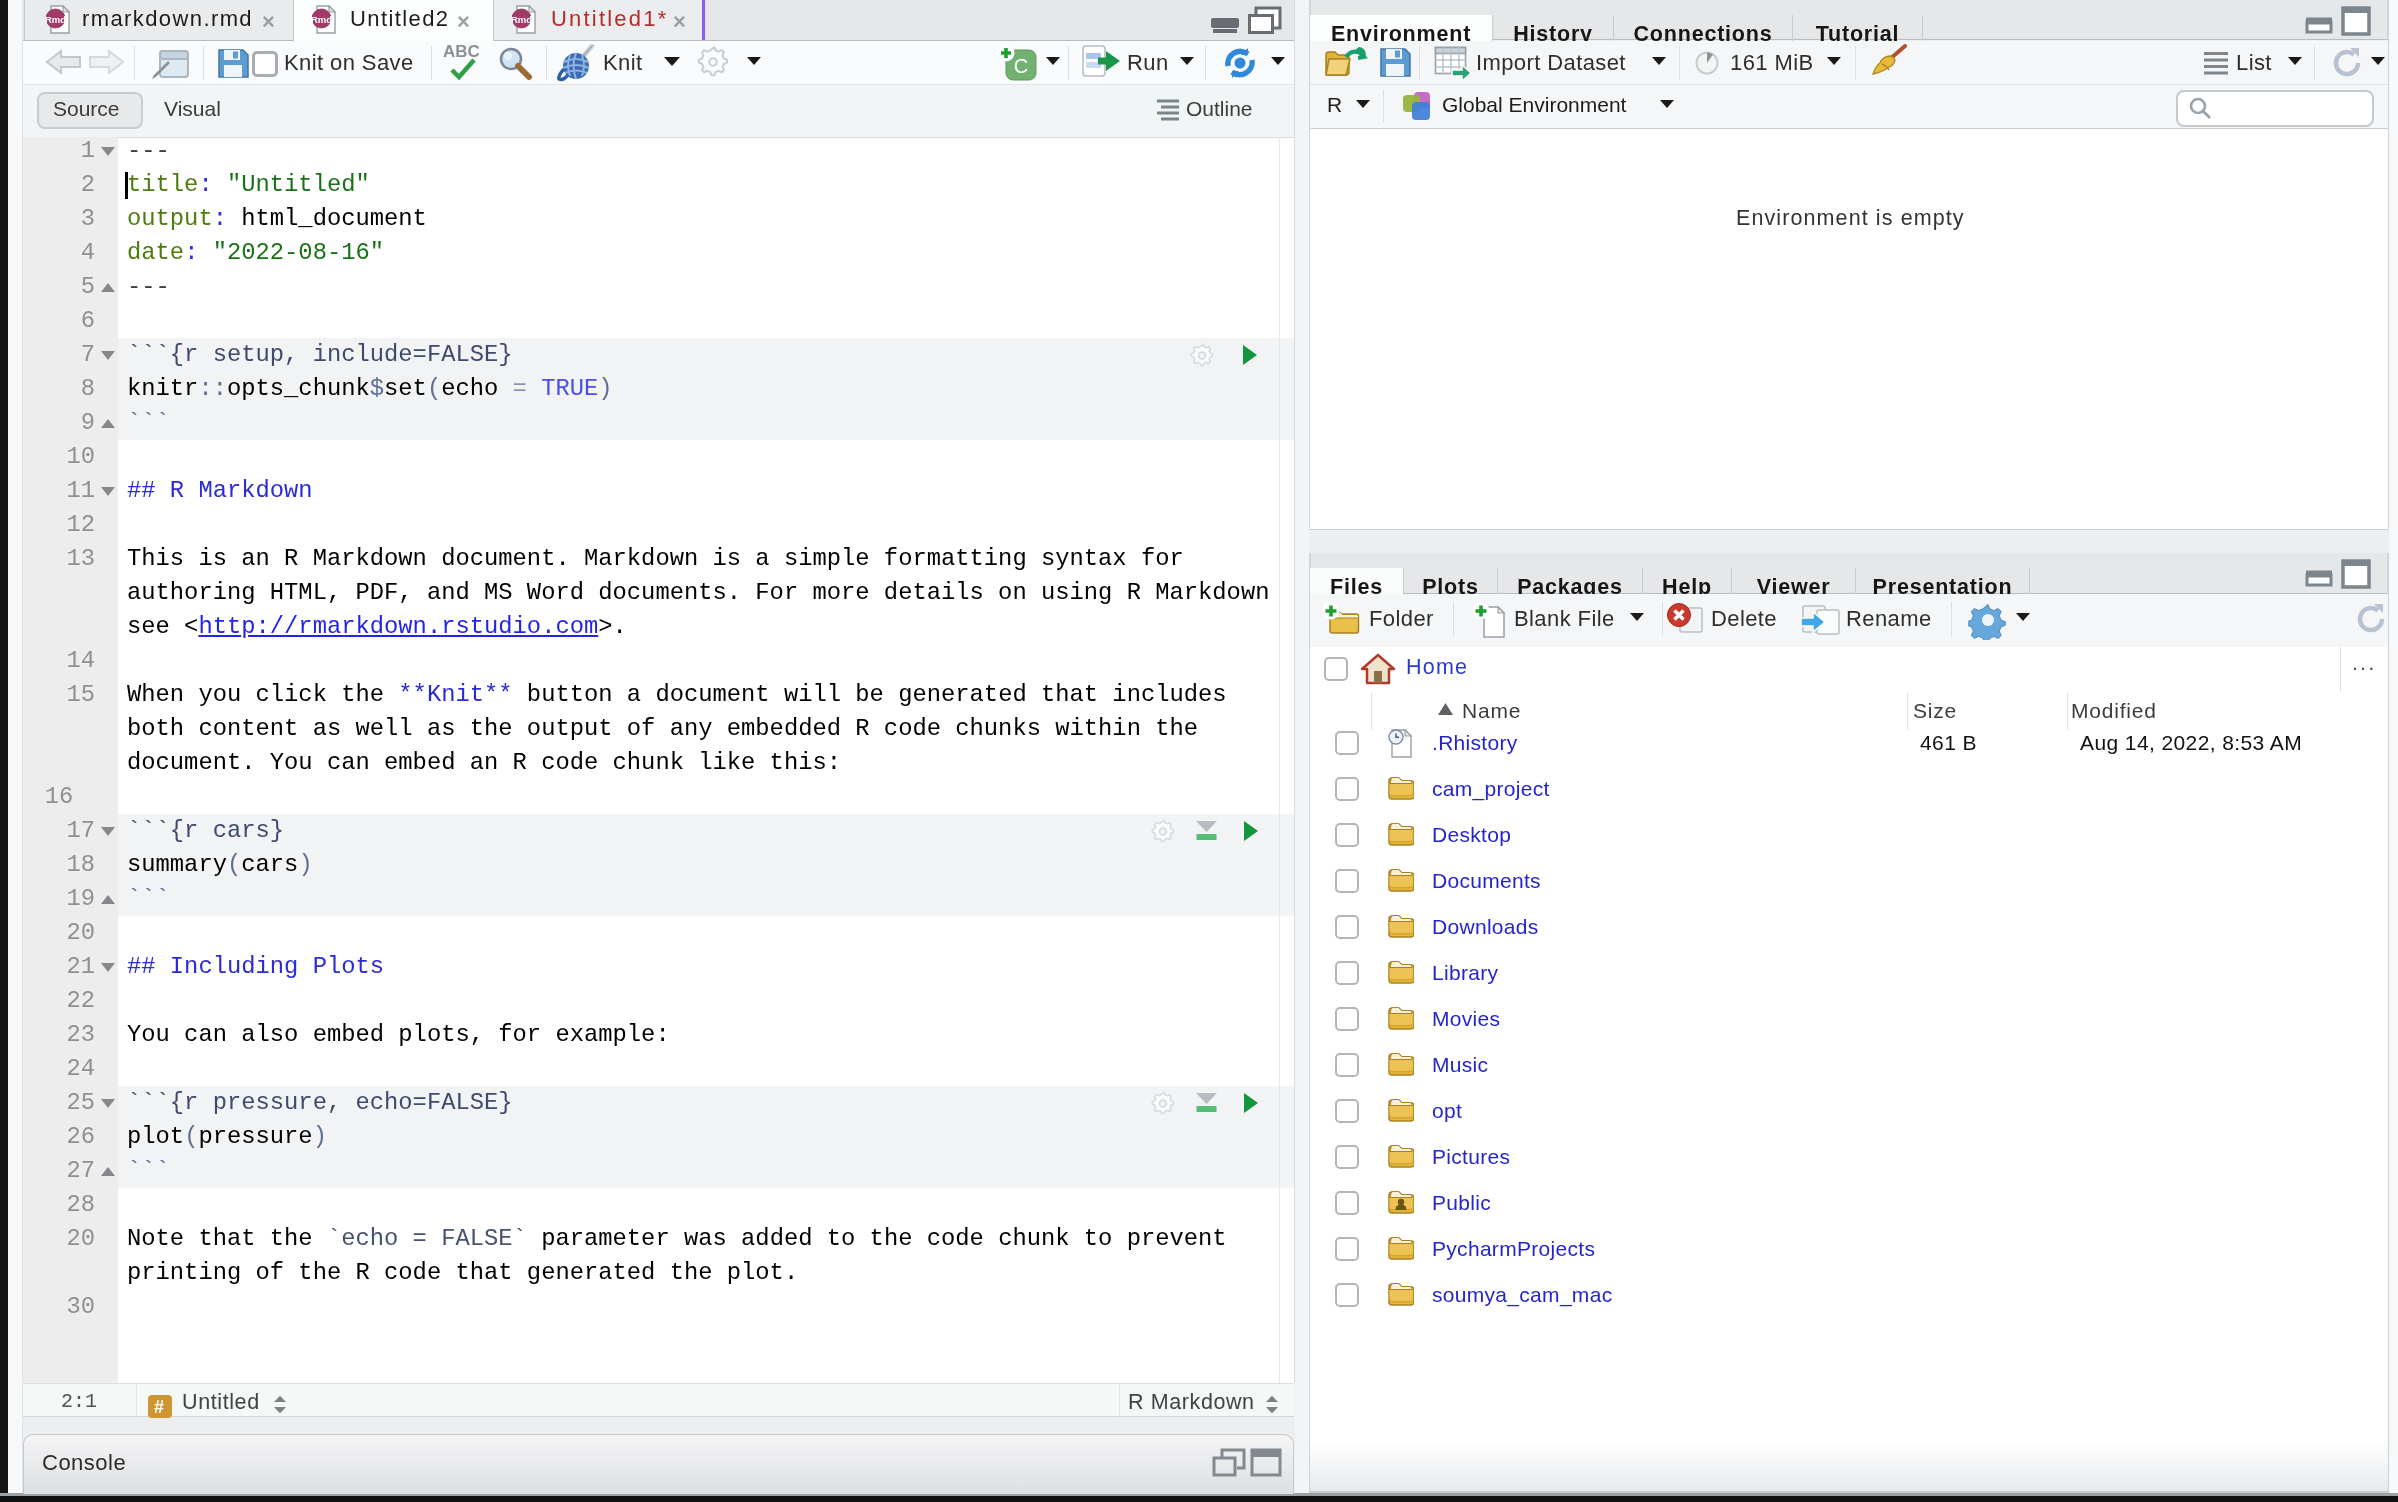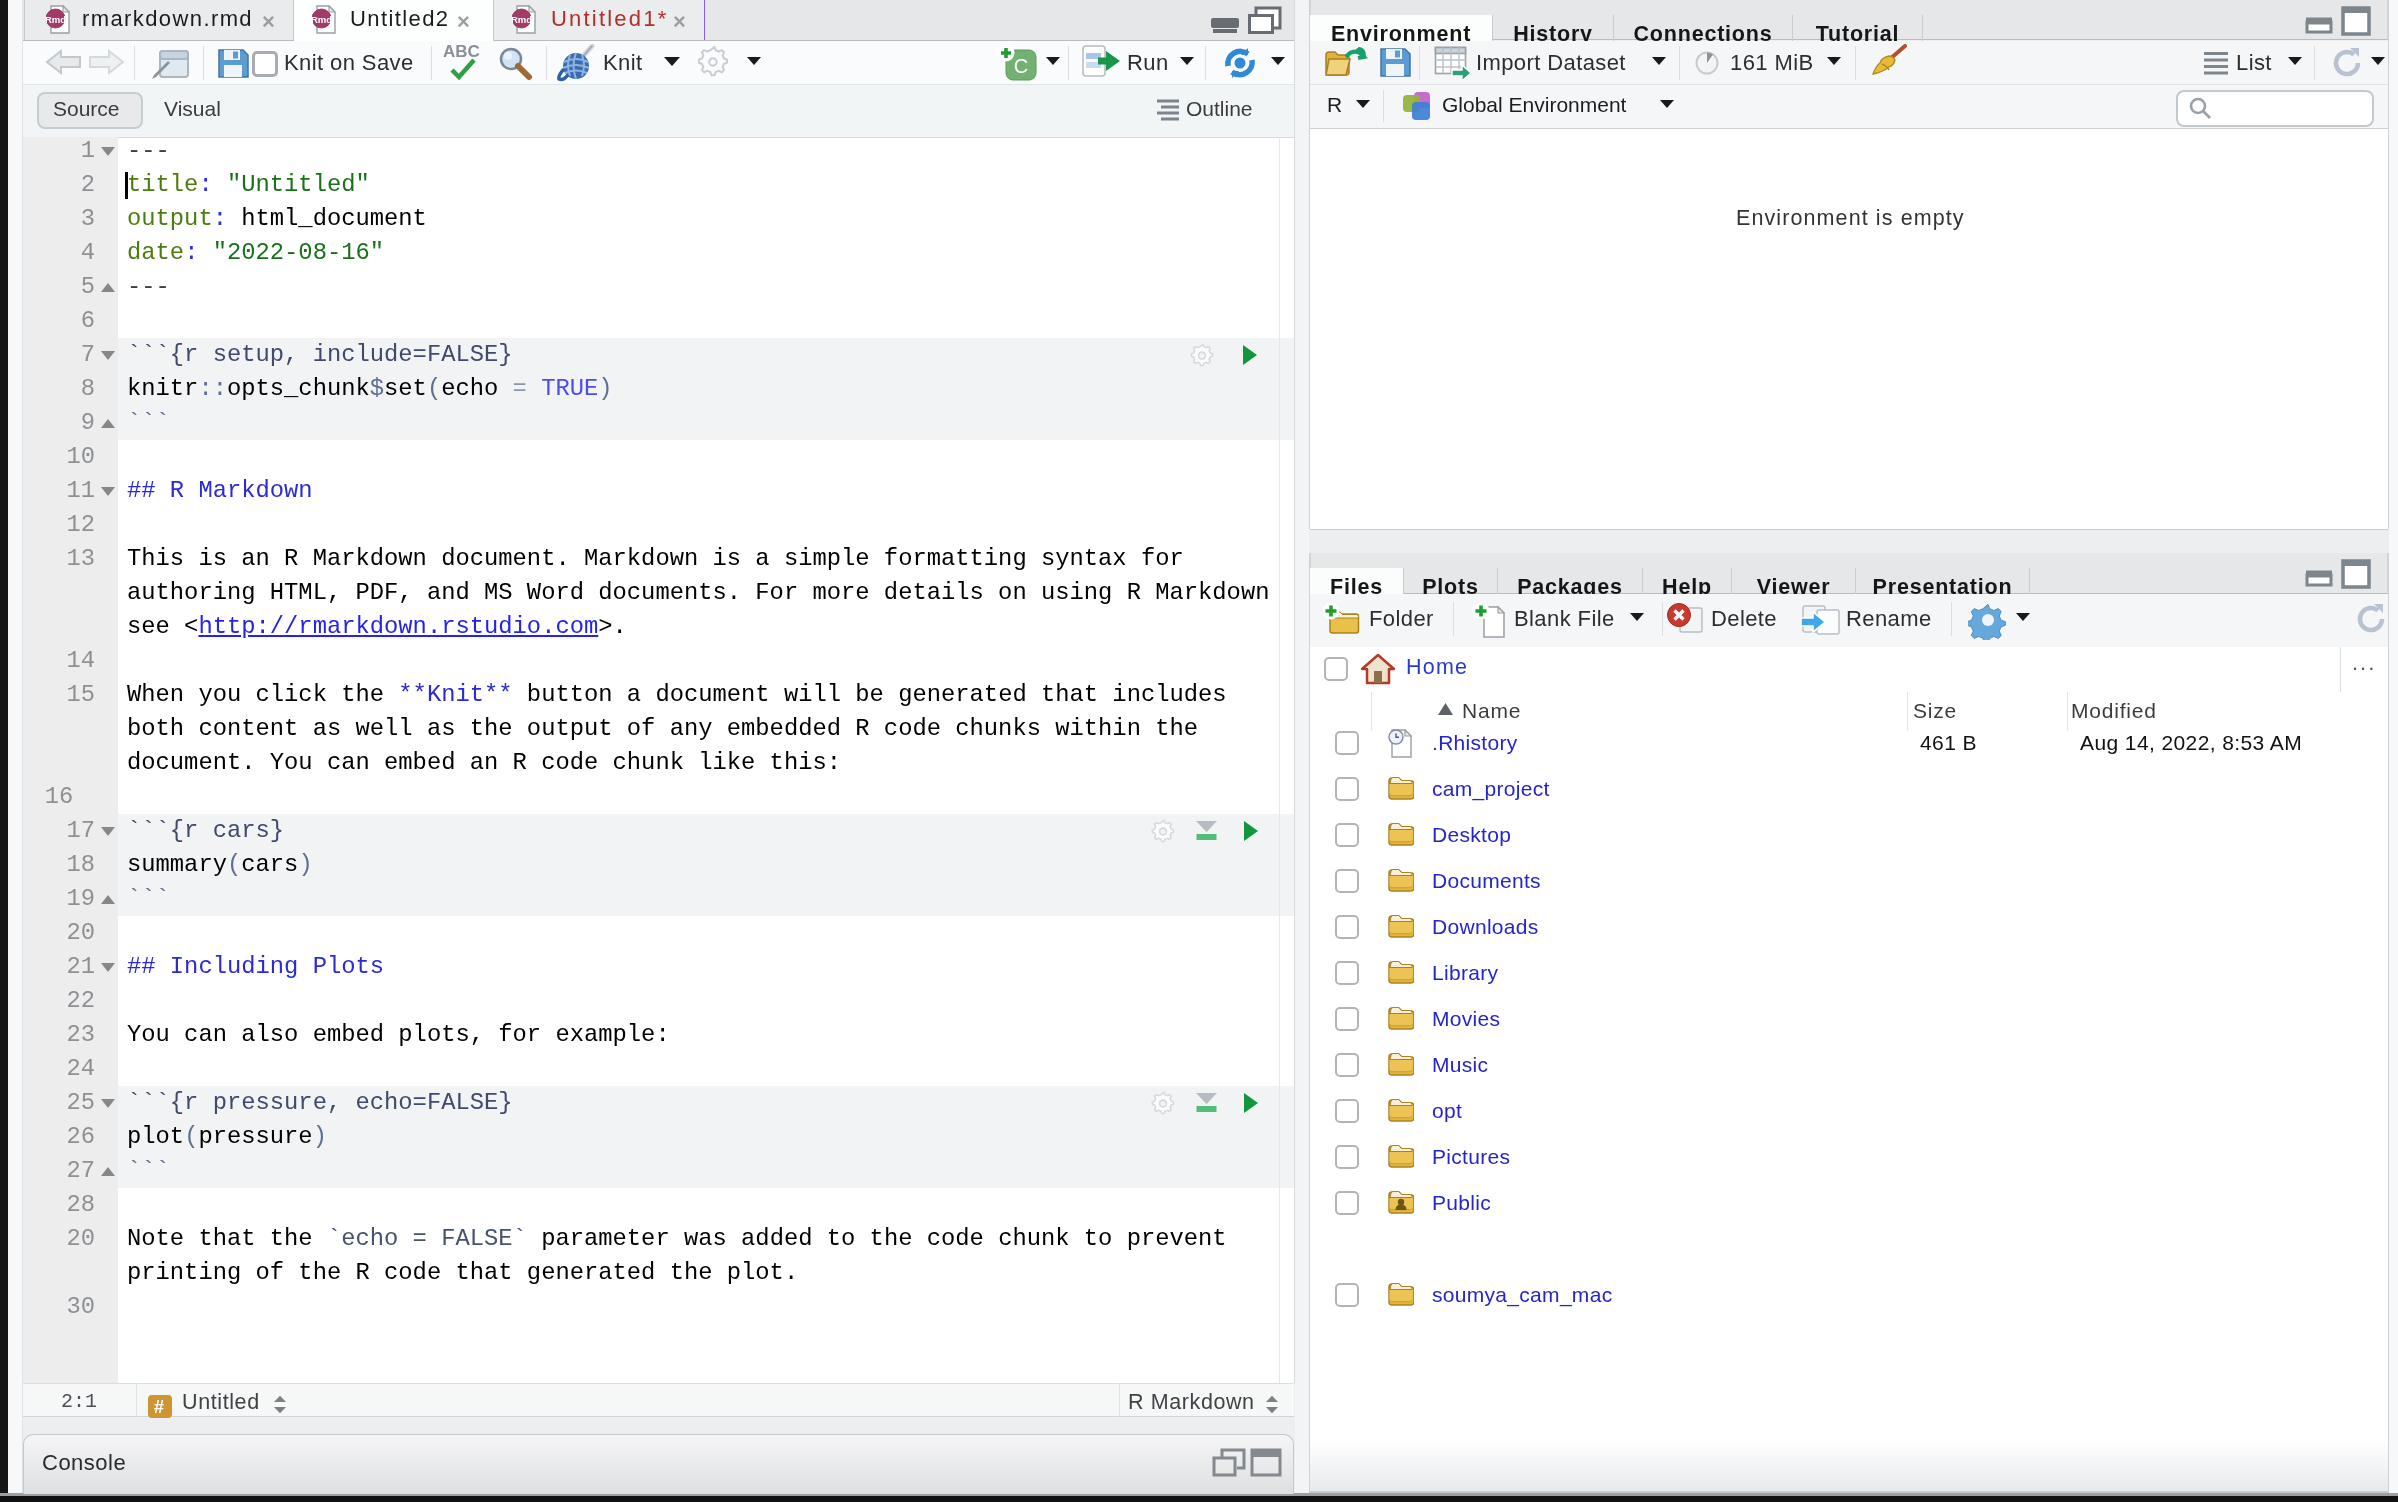--- a/index.html
+++ b/index.html
@@ -121,21 +121,21 @@
 </div>
 
 <div class="ltab" style="left:294px;width:200px;background:#fdfefe;border-right:1px solid #c6c9cc;height:41px;">
   <svg class="abs" style="left:18px;top:5px" width="24" height="30" viewBox="0 0 24 30">
       <use href="#rmdicon"></use>
     </svg>
   <div class="lbl" style="left:56px;">Untitled2</div>
   <div class="tx" style="left:163px;">×</div>
 </div>
 
-<div class="ltab" style="left:494px;width:211px;background:#ebeced;border-right:1px solid #8b5cf6;">
+<div class="ltab" style="left:494px;width:211px;background:#ebeced;border-right:3px solid #8b5cf6;">
   <svg class="abs" style="left:18px;top:5px" width="24" height="30" viewBox="0 0 24 30">
       <use href="#rmdicon"></use>
     </svg>
   <div class="lbl" style="left:57px;color:#b22d2d;letter-spacing:2.2px;">Untitled1*</div>
   <div class="tx" style="left:179px;">×</div>
 </div>
 
 <svg class="abs" style="left:1209px;top:10px" width="36" height="26" viewBox="0 0 36 26">
   <rect x="2" y="8" width="28" height="10" rx="2" fill="#676d72"></rect>
   <rect x="4" y="19" width="24" height="4" fill="#676d72"></rect>
@@ -628,20 +628,27 @@
       </svg>
       <div class="fname">Pictures</div>
     </div>
 <div class="frow" style="top:460px;">
       <div class="cbx" style="left:25px;top:1px;"></div>
       <svg class="abs" style="left:78px;top:-1px" width="26" height="30" viewBox="0 0 26 30">
         <use href="#pubfoldericon"></use>
       </svg>
       <div class="fname">Public</div>
     </div>
+<div class="frow" style="top:506px;">
+      <div class="cbx" style="left:25px;top:1px;"></div>
+      <svg class="abs" style="left:78px;top:-1px" width="26" height="30" viewBox="0 0 26 30">
+        <use href="#foldericon"></use>
+      </svg>
+      <div class="fname">PycharmProjects</div>
+    </div>
 <div class="frow" style="top:552px;">
       <div class="cbx" style="left:25px;top:1px;"></div>
       <svg class="abs" style="left:78px;top:-1px" width="26" height="30" viewBox="0 0 26 30">
         <use href="#foldericon"></use>
       </svg>
       <div class="fname">soumya_cam_mac</div>
     </div>
   </div>
 <div class="abs" style="left:1310px;top:1440px;width:1078px;height:51px;background:linear-gradient(#ffffff,#e7e9eb);"></div>
 <div class="abs" style="left:1309px;top:1491px;width:1080px;height:2px;background:#c6cbcf;"></div>

